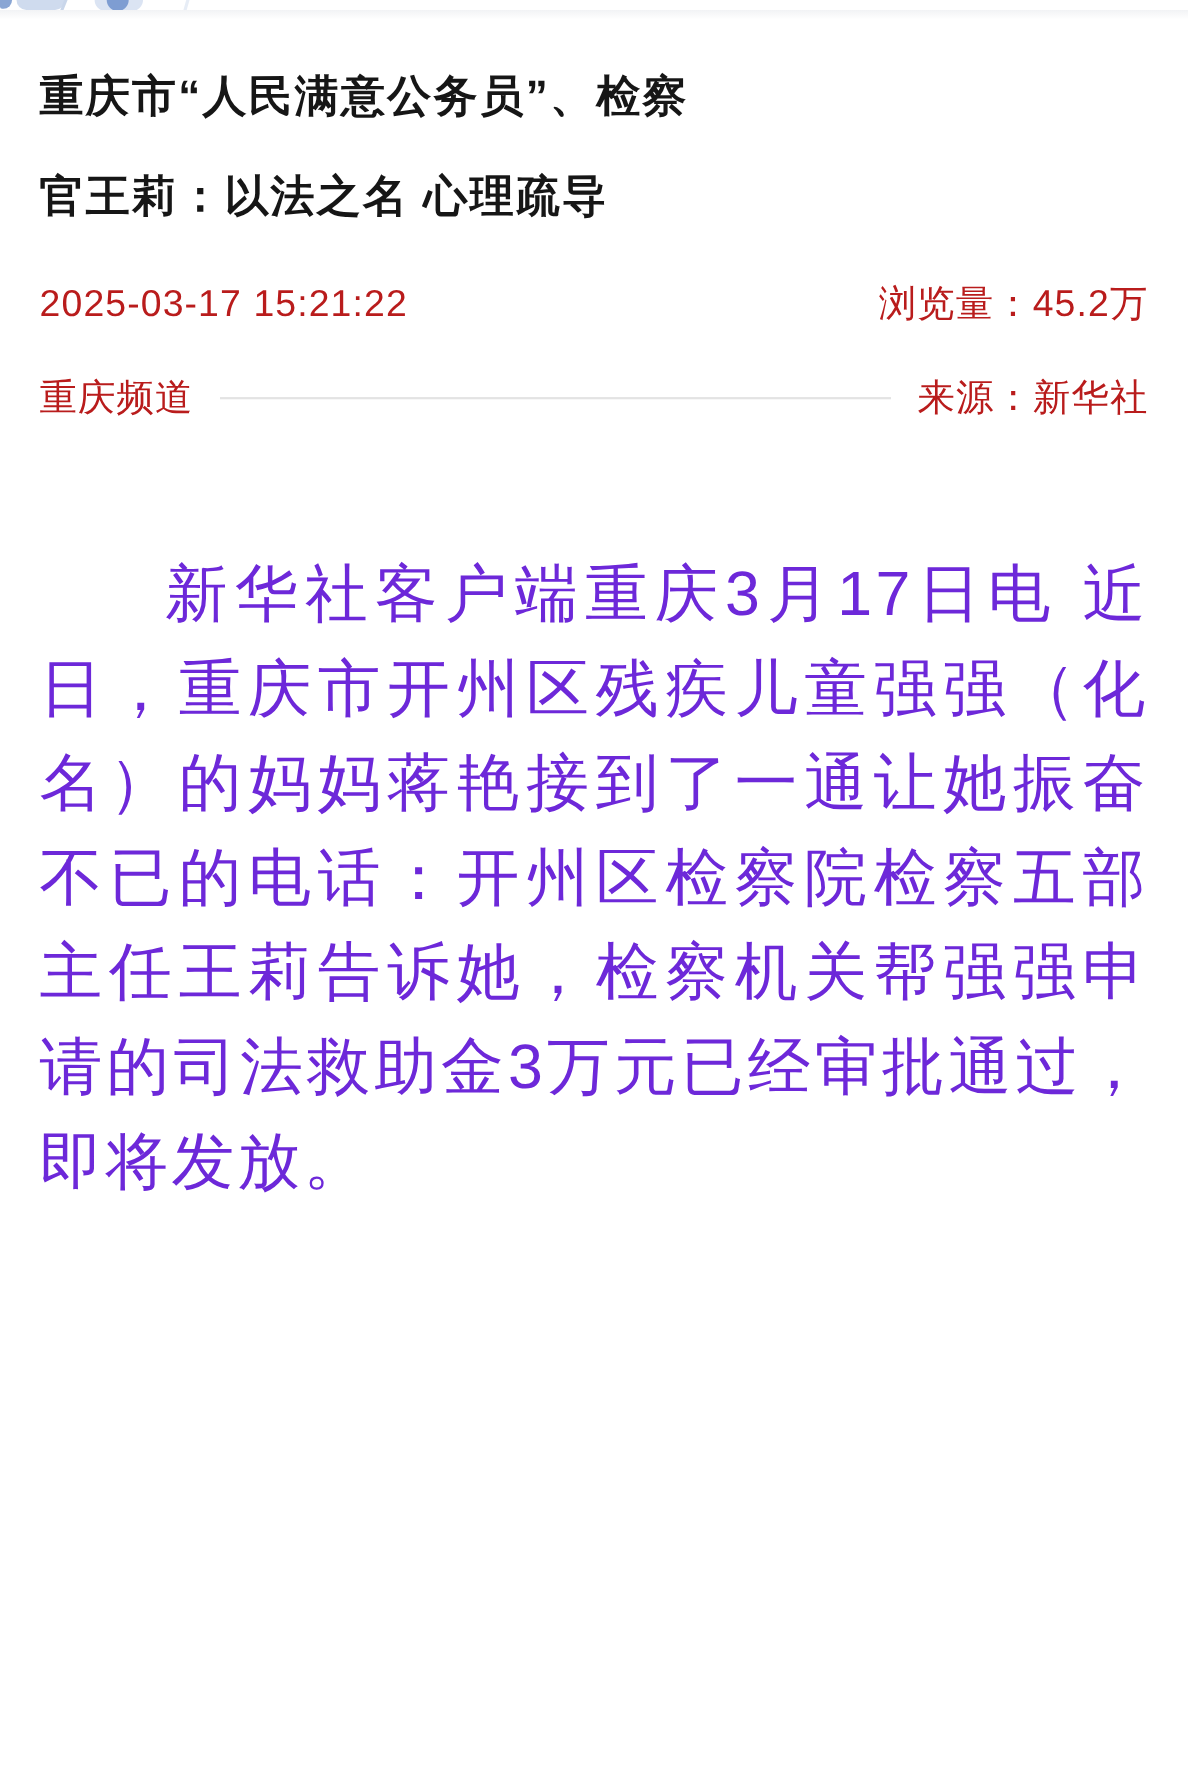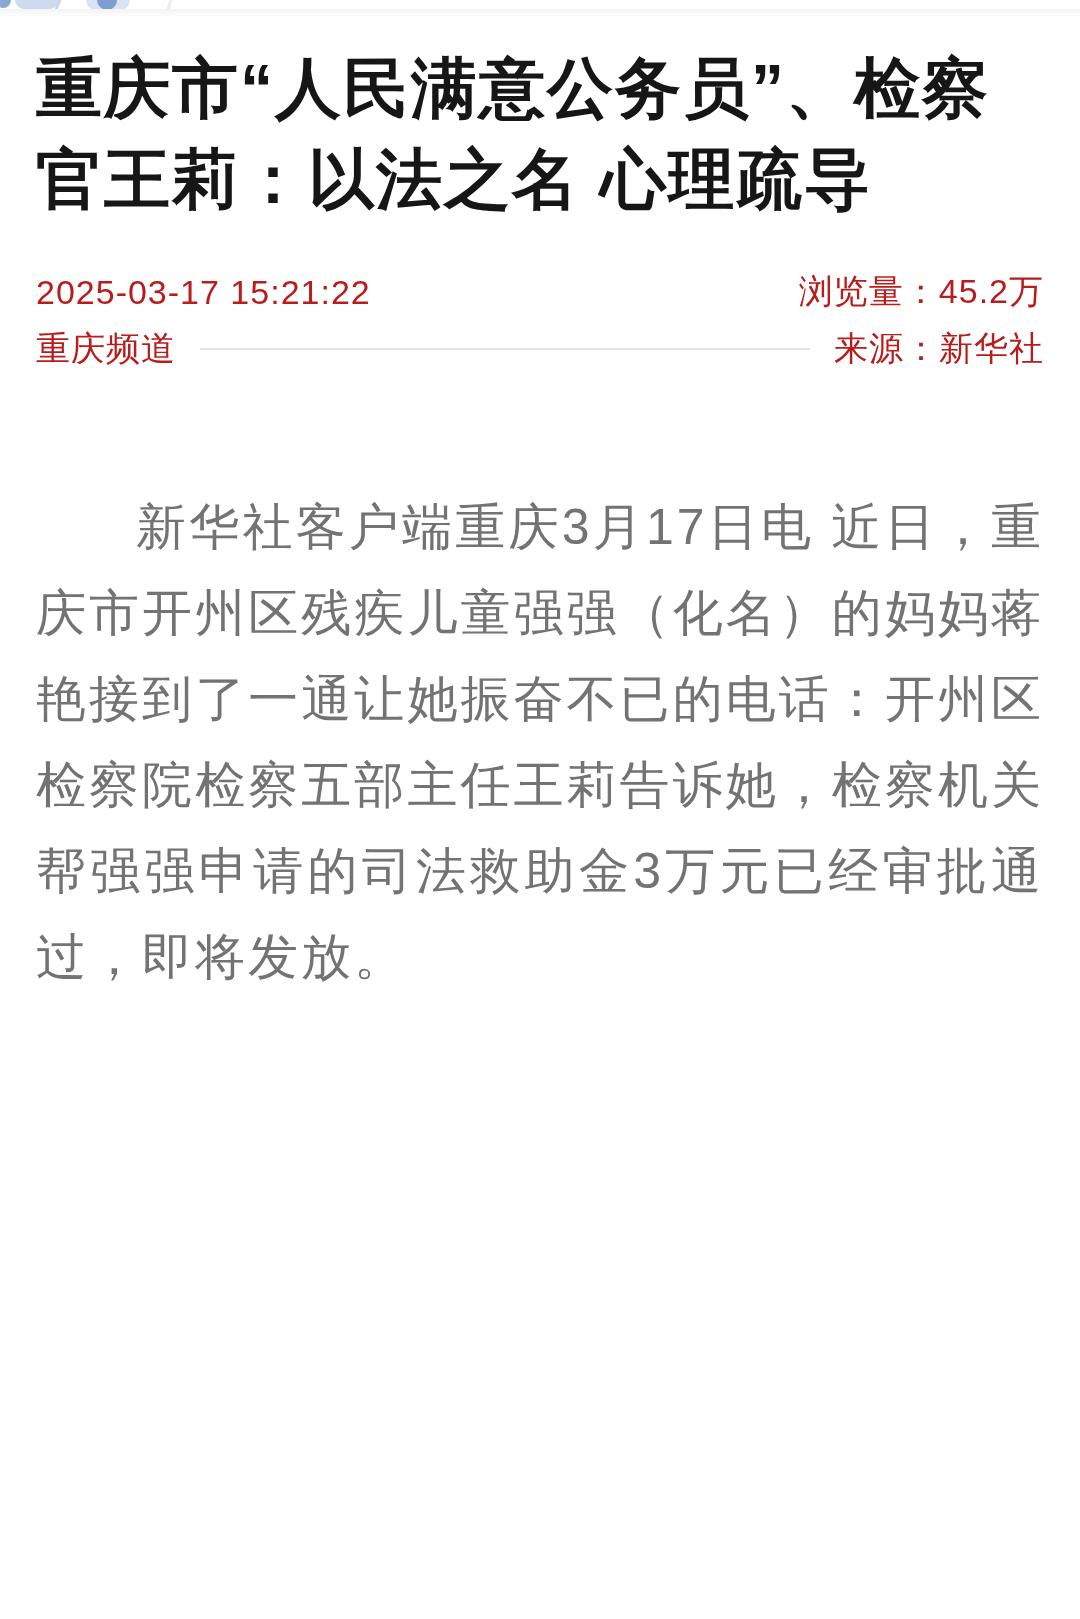--- a/index.html
+++ b/index.html
@@ -19,36 +19,36 @@
   .rem-slash   { left: 56px; width: 3px;  height: 12px; background: #c9d6ea; transform: skewX(-22deg); }
   .rem-halo    { left: 86px; width: 44px; height: 10px; background: #dbe4f3; border-radius: 0 0 14px 14px; }
   .rem-dot     { left: 97px; width: 20px; height: 10px; background: #7e9dd2; border-radius: 0 0 11px 11px; }
   .rem-slash2  { left: 168px; width: 3px; height: 9px;  background: #e7edf6; transform: skewX(-16deg); }
   .top-band { height: 8px; background: linear-gradient(to bottom, #f2f3f5, #fefefe); }
 
   .content { padding: 0 36px; }
 
   .article-title {
     margin-top: 26px;
-    font-size: 66px; line-height: 91px;
+    font-size: 40px; line-height: 91px;
     font-weight: 800; color: #161616;
     letter-spacing: 2px;
   }
   .article-title .t-line { display: block; white-space: nowrap; }
 
   .meta { margin-top: 28px; color: #b91c1c; font-size: 34px; letter-spacing: 1px; }
   .meta-row { display: flex; justify-content: space-between; align-items: center; }
-  .meta-row + .meta-row { margin-top: 11px; }
+  .meta-row + .meta-row { margin-top: 40px; }
   .meta .right { display: inline-flex; align-items: flex-end; }
   .divider { flex: 1 1 auto; height: 2px; background: #e3e3e3; margin: 0 24px; align-self: center; }
 
   .article-body {
     margin-top: 112px;
-    color: #737373;
-    font-size: 50px; line-height: 86px;
+    color: #6d28d9;
+    font-size: 57px; line-height: 86px;
     letter-spacing: 3px;
     text-align: justify;
     word-break: break-all;
     overflow-wrap: anywhere;
   }
   .article-body p { margin: 0 0 58px 0; text-indent: 2em; }
   .article-body p:last-child { margin-bottom: 0; }
 </style>
 </head>
 <body>

